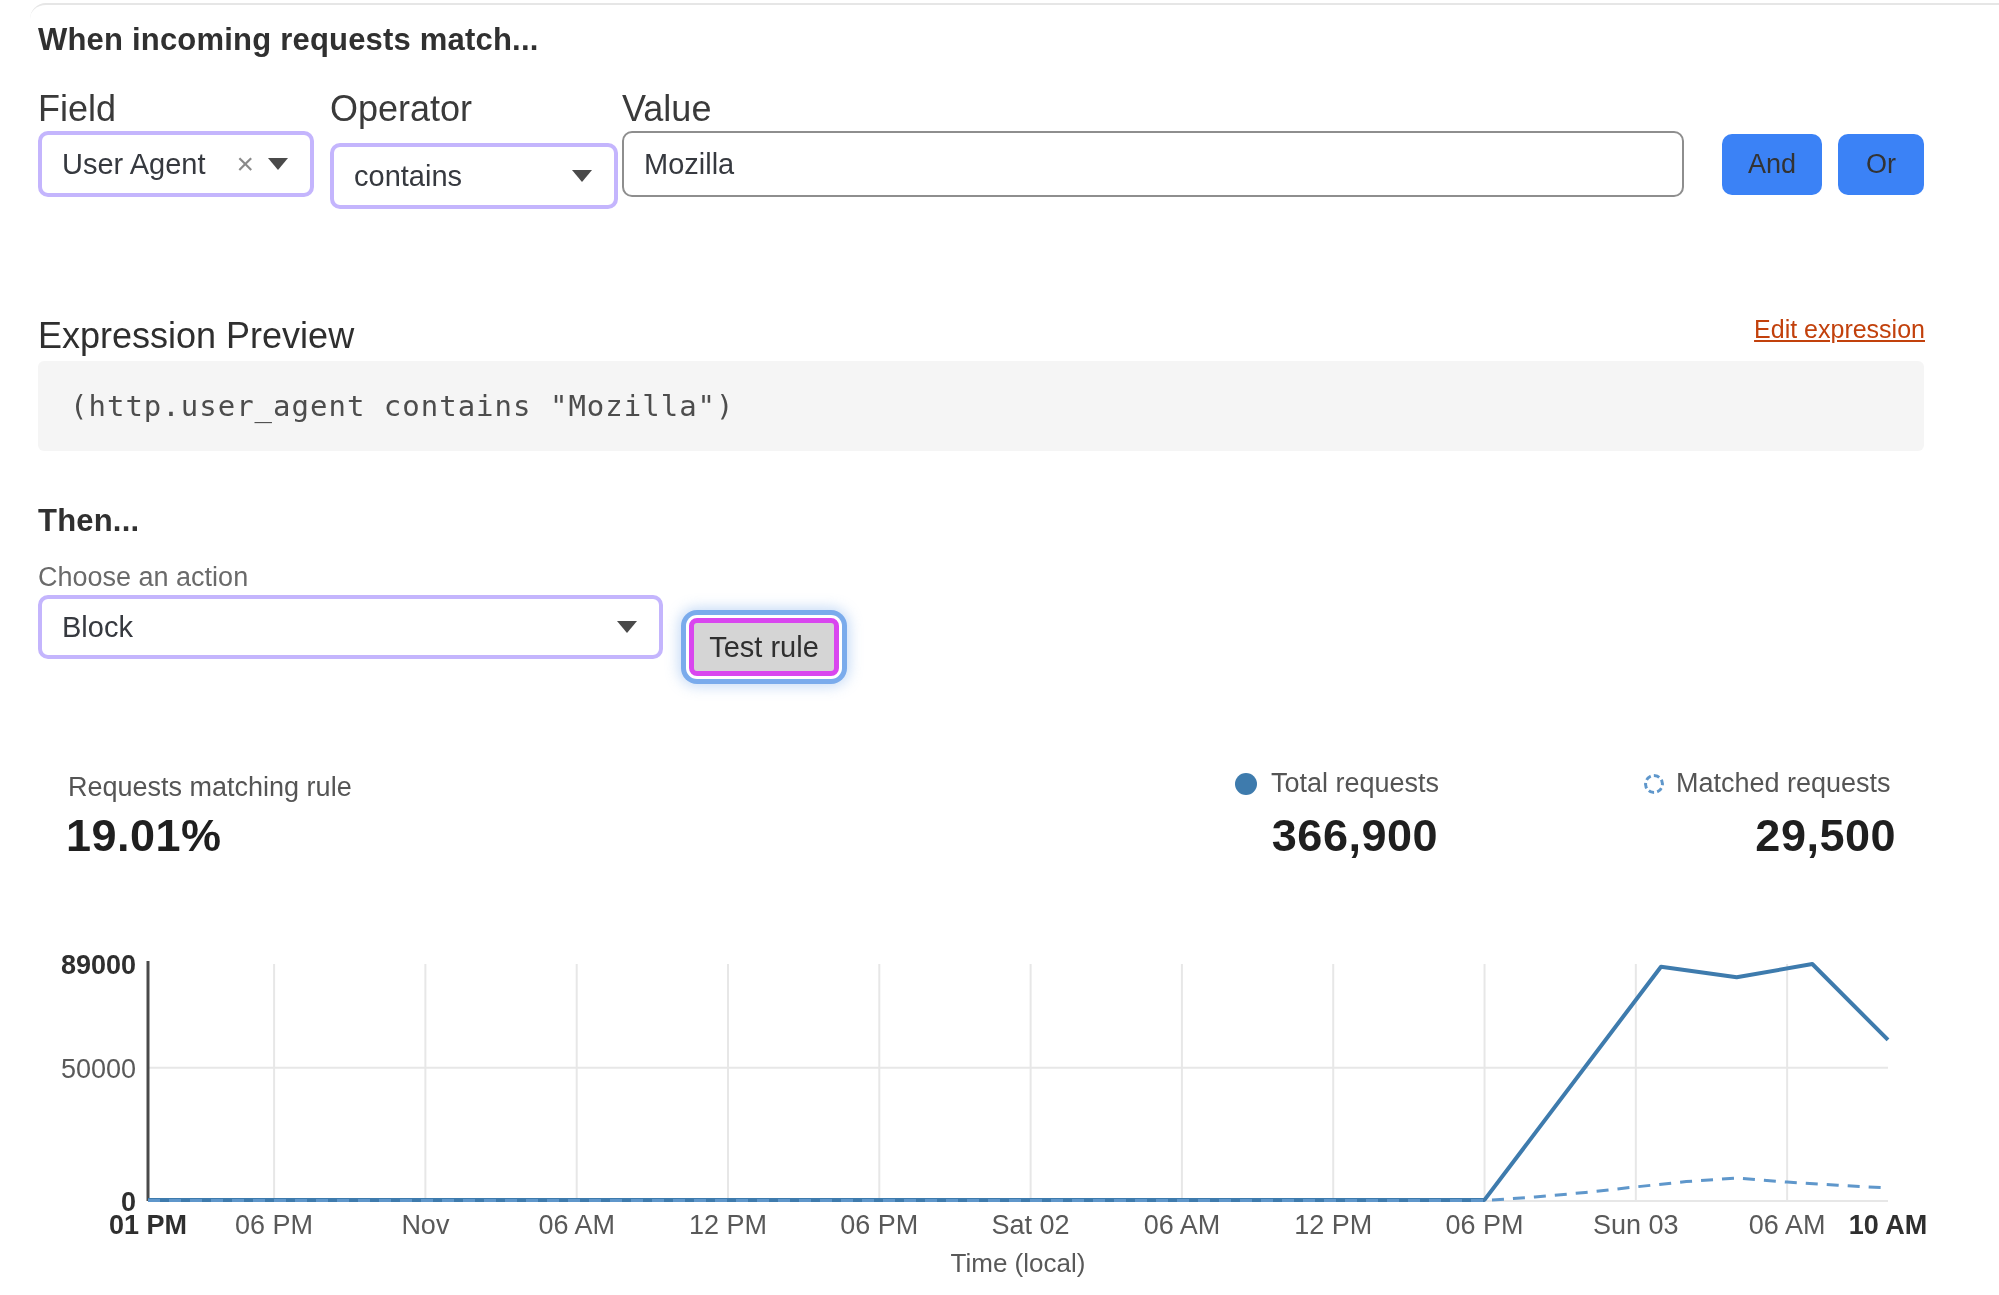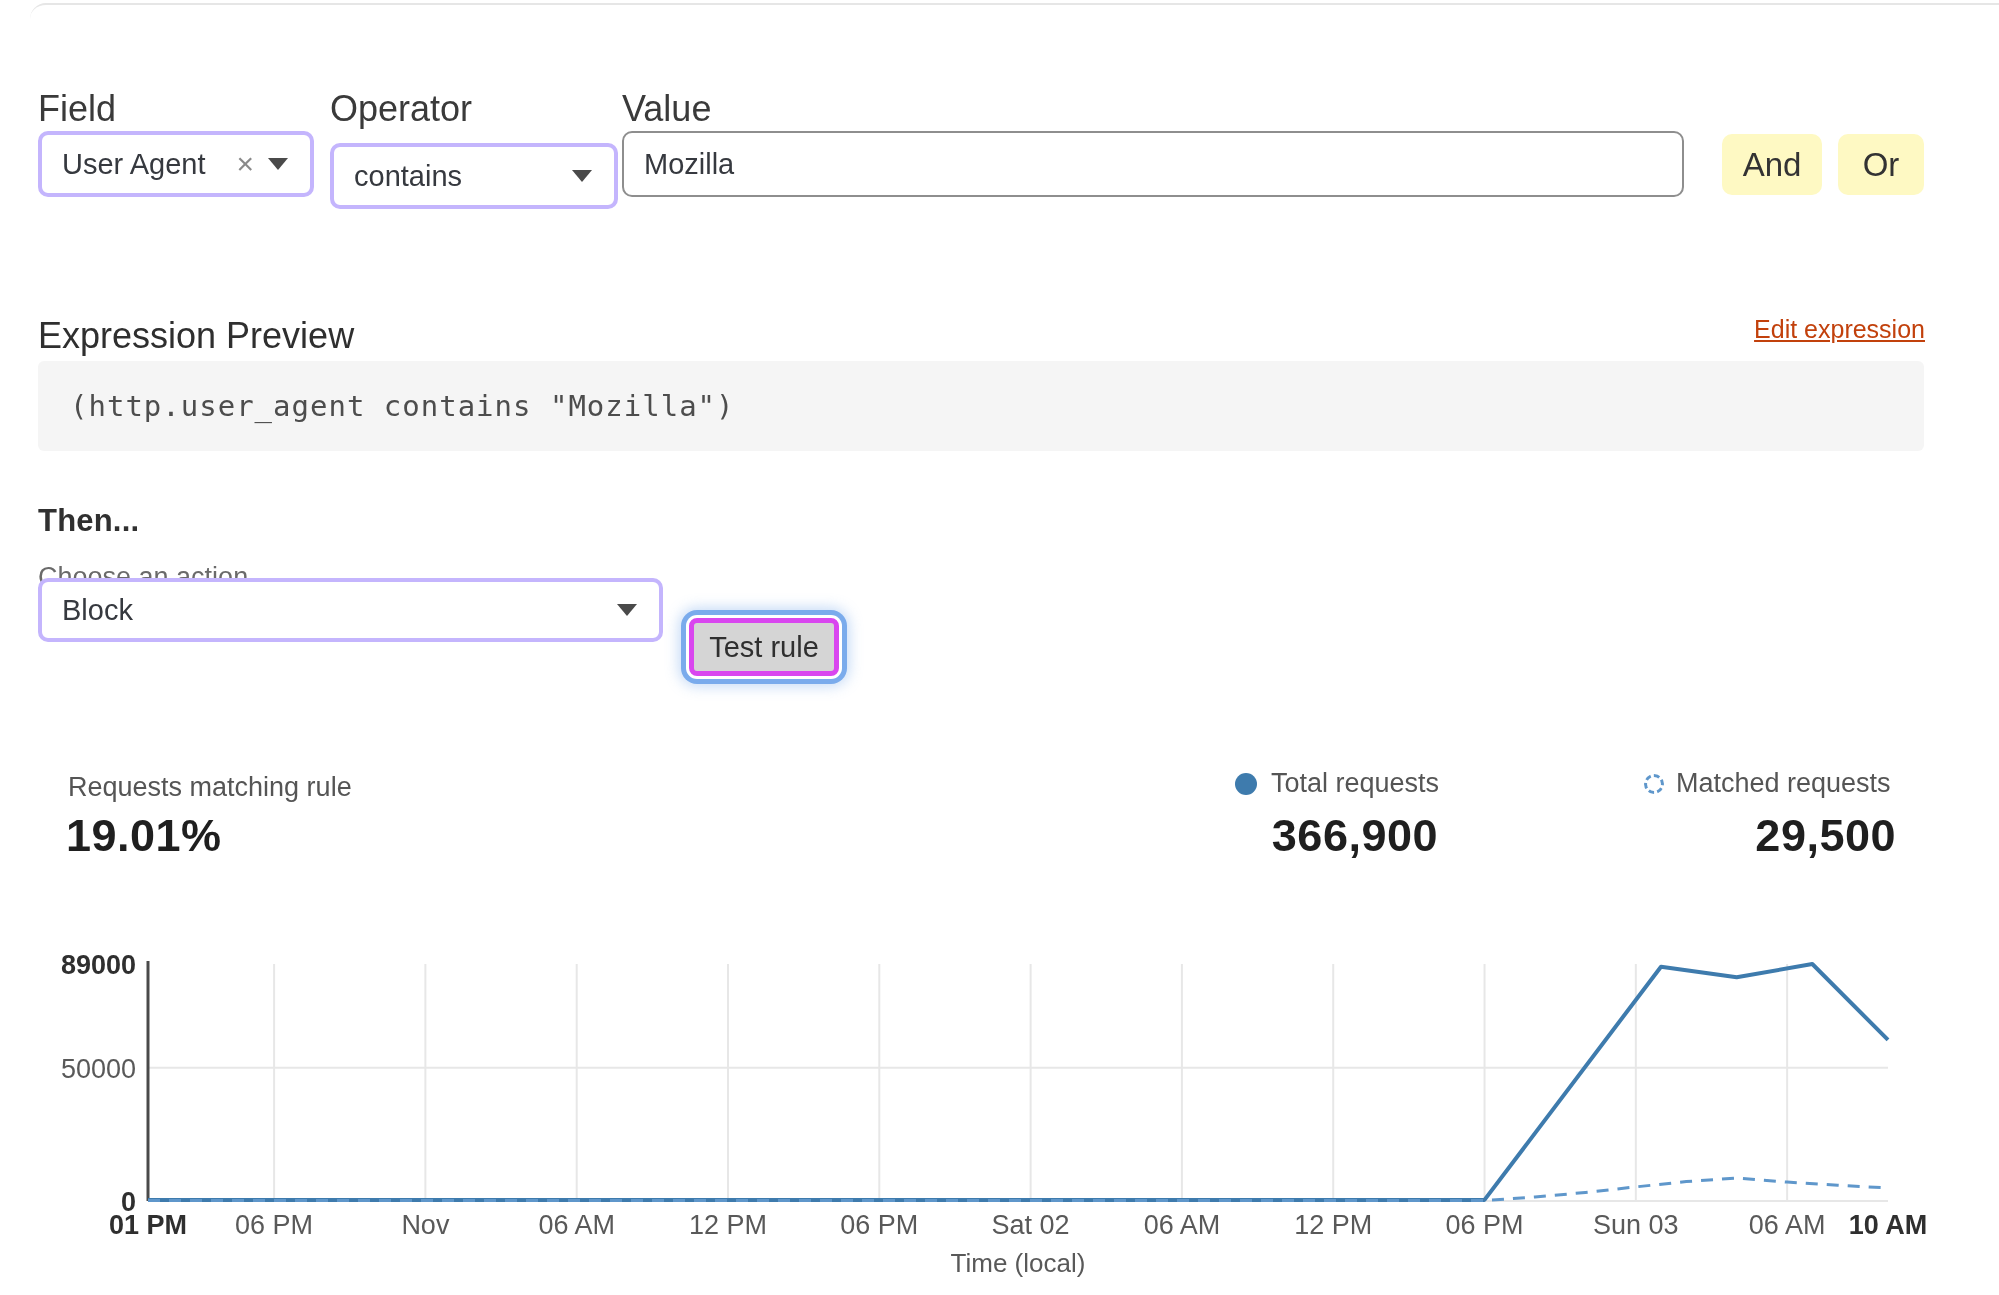--- a/index.html
+++ b/index.html
@@ -20,21 +20,21 @@
   .selectbox .val{font-size:29px;color:#36393f;padding-left:20px;flex:1 1 auto;
                   white-space:nowrap;overflow:hidden;}
   .clear-x{font-size:30px;color:#8a8a8a;padding:0 14px 0 8px;line-height:1;}
   .caret{width:0;height:0;border-left:10px solid transparent;border-right:10px solid transparent;
          border-top:12px solid #4a4a4a;margin-right:22px;flex:0 0 auto;}
 
   .textinput{background:#fff;border:2px solid #8e8e8e;border-radius:10px;box-sizing:border-box;
              font-size:29px;color:#36393f;padding:0 20px;outline:none;
              font-family:"Liberation Sans","DejaVu Sans",sans-serif;}
 
-  .gray-btn{background:#fef9c3;border:none;border-radius:10px;font-size:33px;color:#333;
+  .gray-btn{background:#3b82f6;border:none;border-radius:10px;font-size:27px;color:#333;
             font-family:"Liberation Sans","DejaVu Sans",sans-serif;cursor:pointer;}
 
   .link{font-size:25px;color:#c2410c;cursor:pointer;text-decoration:underline;}
 
   .codeblock{background:#f5f5f5;border-radius:6px;display:flex;align-items:center;}
   .codeblock code{font-family:"DejaVu Sans Mono","Liberation Mono",monospace;
                   font-size:29px;color:#4d4d4d;padding-left:32px;letter-spacing:1px;}
 
   .test-rule{background:#d5d5d5;border:5px solid #d946ef;border-radius:8px;
              font-size:29px;color:#2f2f2f;cursor:pointer;
@@ -49,20 +49,21 @@
   .right{text-align:right;}
   svg text{font-family:"Liberation Sans","DejaVu Sans",sans-serif;}
 </style>
 </head>
 <body>
 
 <div id="stage">
 
   <div class="abs top-edge"></div>
 
+  <div class="abs h1" style="left:38px;top:22px;">When incoming requests match...</div>
 
   <div class="abs field-label" style="left:38px;top:88px;">Field</div>
   <div class="abs field-label" style="left:330px;top:88px;">Operator</div>
   <div class="abs field-label" style="left:622px;top:88px;">Value</div>
 
   <div class="abs selectbox" style="left:38px;top:131px;width:276px;height:66px;">
     <span class="val">User Agent</span>
     <span class="clear-x">×</span>
     <span class="caret"></span>
   </div>
@@ -80,21 +81,21 @@
   <div class="abs field-label" style="left:38px;top:315px;color:#2f2f2f;">Expression Preview</div>
   <div class="abs link right" style="right:74px;top:315px;">Edit expression</div>
 
   <div class="abs codeblock" style="left:38px;top:361px;width:1886px;height:90px;">
     <code>(http.user_agent contains "Mozilla")</code>
   </div>
 
   <div class="abs h1" style="left:38px;top:503px;">Then...</div>
   <div class="abs muted-label" style="left:38px;top:562px;">Choose an action</div>
 
-  <div class="abs selectbox" style="left:38px;top:578px;width:625px;height:64px;">
+  <div class="abs selectbox" style="left:38px;top:595px;width:625px;height:64px;">
     <span class="val">Block</span>
     <span class="caret"></span>
   </div>
   <button class="abs test-rule" style="left:689px;top:618px;width:150px;height:58px;">Test rule</button>
 
   <div class="abs stat-label" style="left:68px;top:772px;">Requests matching rule</div>
   <div class="abs stat-value" style="left:66px;top:810px;">19.01%</div>
 
   <div class="abs legend-row" style="left:1235px;top:768px;">
     <span class="legend-dot"></span>

